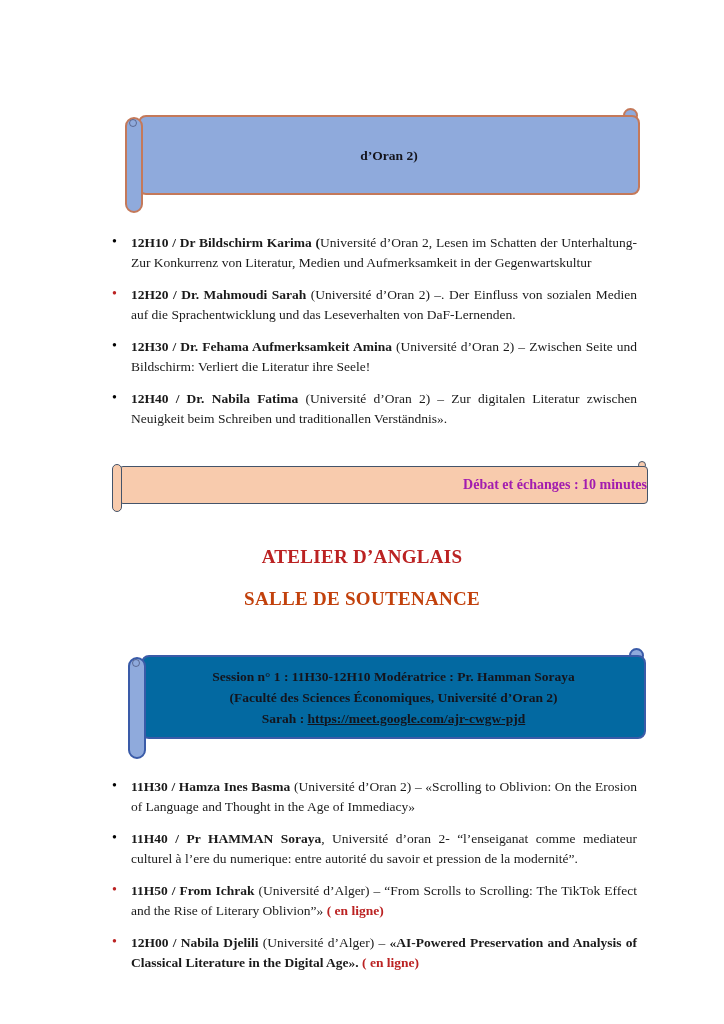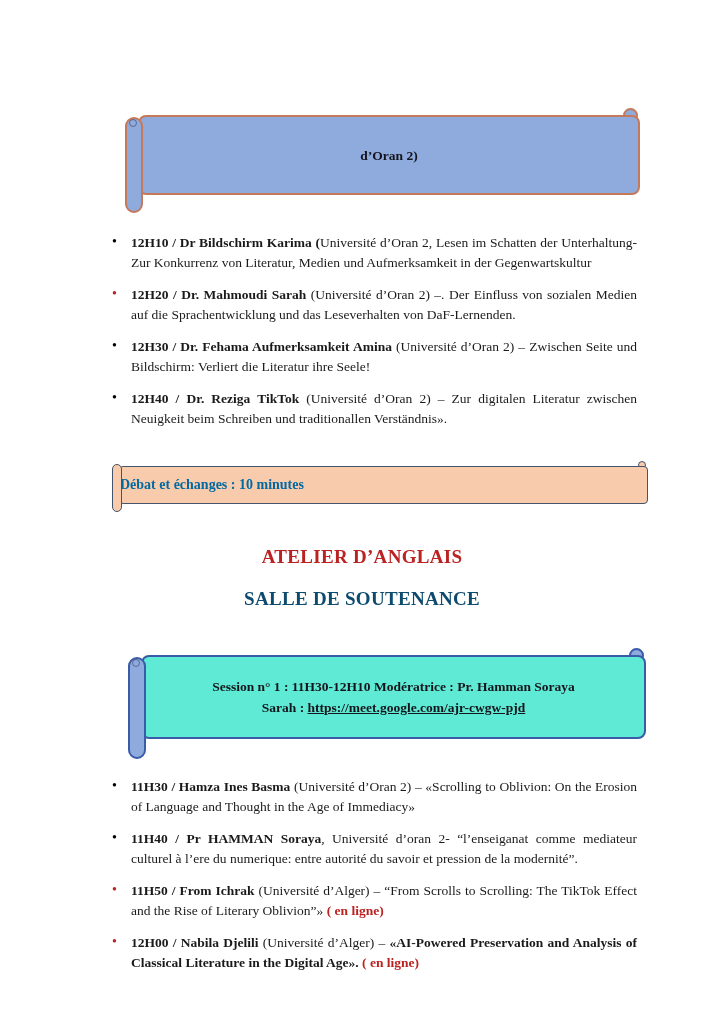--- a/index.html
+++ b/index.html
@@ -50,22 +50,22 @@
   #banner-session2 .sb-roll { height: 96px; }
   #banner-session1 { height: 84px; margin: 45px 78px 0 128px; }
   #banner-session1 .sb-roll { height: 102px; }
   .lien-url-underline { text-decoration: underline; }
 
   
   .flag-banner { position: relative; height: 42px; margin: 36px 76px 0 112px; }
   .fb-body {
     position: absolute; top: 2px; left: 7px; right: 0; bottom: 2px;
     border-radius: 4px;
-    display: flex; align-items: center; justify-content: flex-start;
-    font-weight: bold; font-size: 14px; color: #0369a1;
+    display: flex; align-items: center; justify-content: flex-end;
+    font-weight: bold; font-size: 14px; color: #a21caf;
     z-index: 2;
   }
   .fb-roll {
     position: absolute; top: 0; left: 0;
     width: 10px; height: 48px;
     border-radius: 5px;
     z-index: 3;
   }
   .fb-dot {
     position: absolute; top: -3px; right: 2px;
@@ -124,41 +124,42 @@
     <div class="talk-item">
       <span class="bullet" style="color: rgb(187, 34, 34);">•</span>
       <span class="seg-bold">12H20 / Dr. Mahmoudi Sarah </span><span class="seg-regular">(Université d’Oran 2) –. Der Einfluss von sozialen Medien auf die Sprachentwicklung und das Leseverhalten von DaF-Lernenden.</span>
     </div>
     <div class="talk-item">
       <span class="bullet" style="color: rgb(0, 0, 0);">•</span>
       <span class="seg-bold">12H30 / Dr. Fehama Aufmerksamkeit Amina </span><span class="seg-regular">(Université d’Oran 2) – Zwischen Seite und Bildschirm: Verliert die Literatur ihre Seele!</span>
     </div>
     <div class="talk-item">
       <span class="bullet" style="color: rgb(0, 0, 0);">•</span>
-      <span class="seg-bold">12H40 / Dr. Reziga TikTok </span><span class="seg-regular">(Université d’Oran 2) – Zur digitalen Literatur zwischen Neuigkeit beim Schreiben und traditionallen Verständnis».</span>
+      <span class="seg-bold">12H40 / Dr. Nabila Fatima </span><span class="seg-regular">(Université d’Oran 2) – Zur digitalen Literatur zwischen Neuigkeit beim Schreiben und traditionallen Verständnis».</span>
     </div>
   </div>
 
   <div class="flag-banner">
     <div class="fb-dot" style="border: 1.5px solid rgb(68, 84, 106); background: rgb(248, 203, 173);"></div>
     <div class="fb-body" style="border: 1.5px solid rgb(68, 84, 106); background: rgb(248, 203, 173);">
       <span>Débat et échanges : 10 minutes</span>
     </div>
     <div class="fb-roll" style="border: 1.5px solid rgb(68, 84, 106); background: rgb(248, 203, 173);"></div>
   </div>
 
   <div class="red-headings">
     <div class="hline" style="color: rgb(187, 34, 34);">ATELIER D’ANGLAIS</div>
-    <div class="hline" style="color: #0c4a6e; margin-top: 20px;">SALLE DE SOUTENANCE</div>
+    <div class="hline" style="color: #c2410c; margin-top: 20px;">SALLE DE SOUTENANCE</div>
   </div>
 
   <div class="scroll-banner" id="banner-session1">
     <div class="sb-dot" style="border: 2px solid rgb(58, 91, 168); background: rgb(143, 170, 220);"></div>
-    <div class="sb-body" style="border: 2px solid rgb(58, 91, 168); background: #5eead4;">
+    <div class="sb-body" style="border: 2px solid rgb(58, 91, 168); background: #0369a1;">
       <div>Session n° 1 : 11H30-12H10 Modératrice : Pr. Hamman Soraya</div>
+      <div>(Faculté des Sciences Économiques, Université d’Oran 2)</div>
       <div>
         <span>Sarah : </span><span class="lien-url-underline">https://meet.google.com/ajr-cwgw-pjd</span>
       </div>
     </div>
     <div class="sb-roll" style="border: 2px solid rgb(58, 91, 168); background: rgb(143, 170, 220);"></div>
     <div class="sb-curl"></div>
   </div>
 
   <div class="talk-list">
     <div class="talk-item">

